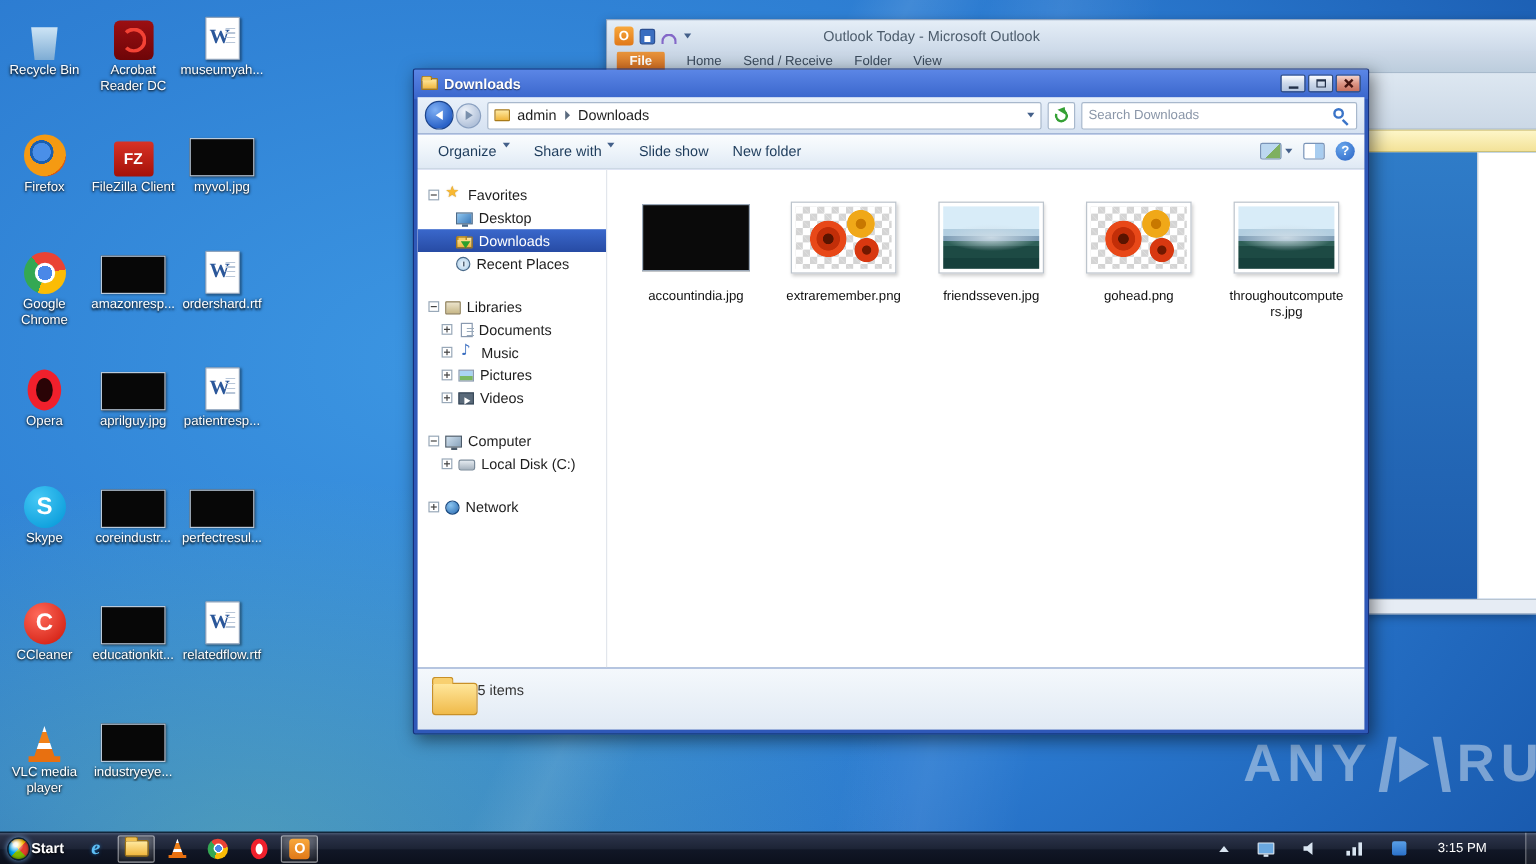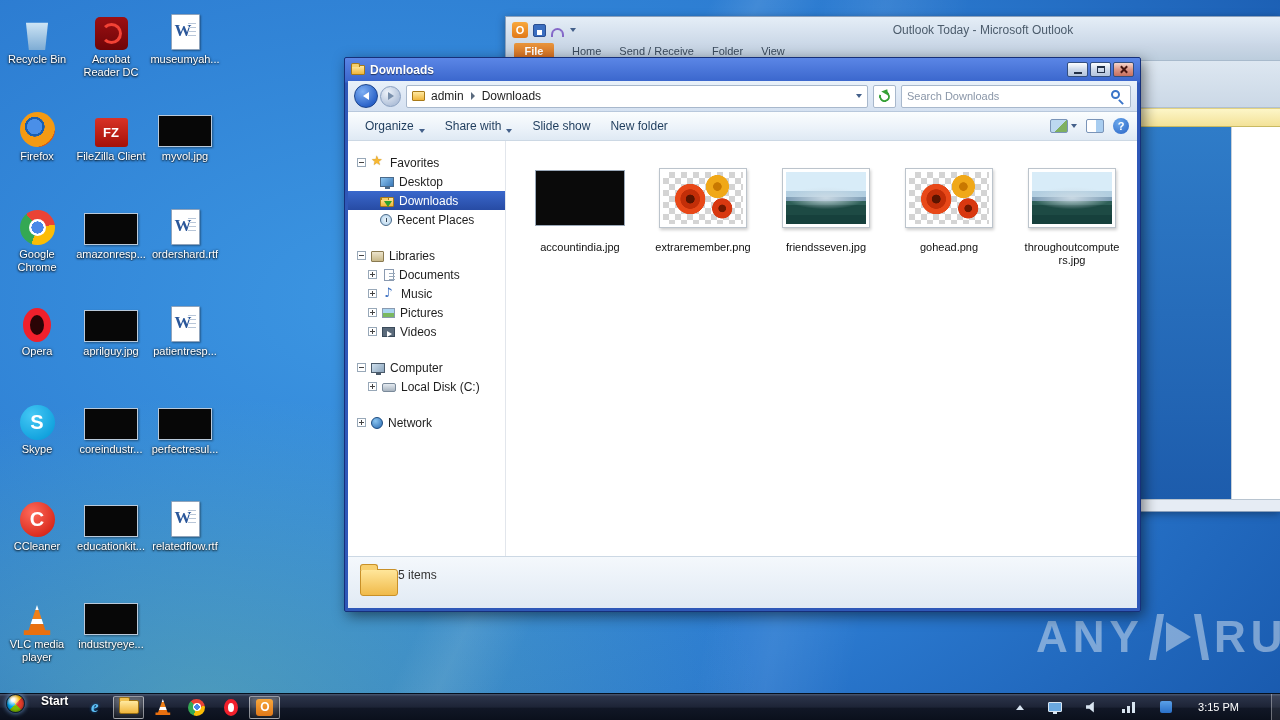--- a/index.html
+++ b/index.html
@@ -40,21 +40,21 @@
 
 
 #outlook{position:absolute;left:505px;top:16px;width:775px;height:496px;z-index:5;background:#c8d6e6;border:1px solid #8aa0bc;border-right:none;box-shadow:0 2px 8px rgba(0,0,0,.35)}
 .ol-title{height:26px;display:flex;align-items:center;gap:5px;padding:0 6px;background:linear-gradient(180deg,#e5eef7,#ccd9e8);position:relative}
 .ol-appicon{width:16px;height:16px;background:linear-gradient(180deg,#f8a83c,#e07818);border-radius:3px;position:relative;flex:none}
 .ol-appicon::before{content:"O";position:absolute;inset:0;text-align:center;font:bold 11px/16px "Liberation Sans",sans-serif;color:#fff}
 .qat-save{width:13px;height:13px;background:#3a6ec0;border:1px solid #2a4e90;border-radius:2px;position:relative;cursor:pointer}
 .qat-save::before{content:"";position:absolute;left:3px;top:5px;width:5px;height:5px;background:#fff}
 .qat-undo{width:13px;height:9px;border:2px solid #8468c8;border-bottom:none;border-radius:7px 7px 0 0;margin-top:5px;cursor:pointer}
 .qat-caret{margin-left:1px;cursor:pointer}
-.ol-title-text{position:absolute;left:180px;right:0;text-align:center;font-size:12px;color:#4c5c6c;pointer-events:none;white-space:nowrap}
+.ol-title-text{position:absolute;left:180px;right:0;text-align:left;font-size:12px;color:#4c5c6c;pointer-events:none;white-space:nowrap}
 .ol-tabs-row{height:18px;display:flex;align-items:flex-end;gap:18px;background:linear-gradient(180deg,#ccd8e7,#bccddd);padding:0 8px;border-bottom:1px solid #a8bacc}
 .ol-file-tab{width:40px;height:17px;background:linear-gradient(180deg,#e8953c,#d2691e);color:#fff;font-size:11px;font-weight:bold;text-align:center;line-height:17px;border-radius:2px 2px 0 0;cursor:pointer}
 .ol-tab{font-size:11px;color:#3a4a5c;line-height:17px;cursor:pointer;white-space:nowrap}
 .ol-ribbon{height:47px;background:linear-gradient(180deg,#dde7f1,#cbd8e6);border-bottom:1px solid #b0c0d0}
 .ol-infobar{height:19px;background:linear-gradient(180deg,#fdf6c8,#f3e298);border-top:1px solid #e2d282;border-bottom:1px solid #c9ba62}
 .ol-body{height:372px;position:relative;background:linear-gradient(180deg,#2f7cc8,#1d5cac)}
 .ol-body::after{content:"";position:absolute;right:0;top:0;bottom:0;width:48px;background:#fff;border-left:1px solid #c8d0d8}
 .ol-statusbar{height:12px;background:#e6ecf4;border-top:1px solid #b8c4d0}
 
 
@@ -86,21 +86,21 @@
 .refresh-btn{width:23px;height:23px;background:#fff;border:1px solid #a8b8cc;border-radius:2px;display:flex;align-items:center;justify-content:center;cursor:pointer;flex:none}
 .refresh-glyph{width:11px;height:11px;border:2px solid #35a035;border-radius:50%;border-top-color:transparent;position:relative;transform:rotate(-25deg)}
 .refresh-glyph::after{content:"";position:absolute;right:-4px;top:-3px;border-left:4px solid transparent;border-right:4px solid transparent;border-bottom:5px solid #35a035;transform:rotate(55deg)}
 .search-field{width:230px;height:23px;background:#fff;border:1px solid #a8b8cc;border-radius:2px;display:flex;align-items:center;padding:0 5px;flex:none}
 .search-input{flex:1;border:none;outline:none;font-size:11px;color:#333;font-family:inherit;min-width:0;background:transparent}
 .search-input::placeholder{color:#8a96a8}
 .mag{position:relative;width:15px;height:15px;cursor:pointer;flex:none}
 .mag-circle{position:absolute;left:1px;top:1px;width:9px;height:9px;border:2px solid #3a74c8;border-radius:50%}
 .mag-handle{position:absolute;right:1px;bottom:1px;width:6px;height:2px;background:#3a74c8;transform:rotate(45deg)}
 .x-toolbar{height:29px;background:linear-gradient(180deg,#fbfdfe,#ebf2f9 60%,#dfe9f4);display:flex;align-items:center;padding:0 8px;gap:2px;border-bottom:1px solid #ccd8e4}
-.tbx{font-size:12px;color:#1e3c5c;padding:4px 9px;border-radius:2px;display:flex;align-items:flex-end;gap:5px;cursor:pointer;white-space:nowrap}
+.tbx{font-size:12px;color:#1e3c5c;padding:4px 9px;border-radius:2px;display:flex;align-items:flex-start;gap:5px;cursor:pointer;white-space:nowrap}
 .tb-right{margin-left:auto;display:flex;align-items:center;gap:9px}
 .views-btn{display:flex;align-items:center;gap:3px;cursor:pointer}
 .views-glyph{width:18px;height:14px;border:1px solid #7a94b8;border-radius:2px;background:linear-gradient(135deg,#bcd8f0 0 55%,#7fb060 55%)}
 .preview-btn{width:18px;height:14px;border:1px solid #7a94b8;border-radius:2px;background:linear-gradient(90deg,#fff 0 55%,#a8cdf0 55%);cursor:pointer}
 .help-btn{width:16px;height:16px;border-radius:50%;background:radial-gradient(circle at 35% 30%,#6aa8ec,#2862c4);color:#fff;display:flex;align-items:center;justify-content:center;cursor:pointer}
 .help-btn::before{content:"?";font-size:11px;font-weight:bold}
 .x-body{display:flex;height:415px;background:#fff}
 .x-side{width:158px;border-right:1px solid #e2e6ec;padding-top:12px;overflow:hidden;flex:none}
 .trow{height:19px;display:flex;align-items:center;gap:5px;padding-left:9px;font-size:12px;color:#1e1e1e;cursor:pointer}
 .trow.favchild{padding-left:32px}
@@ -157,21 +157,21 @@
 #watermark{position:absolute;left:1036px;top:612px;display:flex;align-items:center;gap:9px;z-index:2;color:rgba(218,230,242,.5)}
 .wm-word{font-size:44px;font-weight:bold;letter-spacing:5px}
 .wm-logo{width:52px;height:46px;position:relative;display:flex;align-items:center;justify-content:center}
 .wm-bar-l,.wm-bar-r{position:absolute;top:0;bottom:0;width:7px;background:rgba(218,230,242,.5)}
 .wm-bar-l{left:0;transform:skewX(-10deg)}
 .wm-bar-r{right:0;transform:skewX(10deg)}
 .wm-play{width:0;height:0;border-top:15px solid transparent;border-bottom:15px solid transparent;border-left:25px solid rgba(218,230,242,.5)}
 
 
 #taskbar{position:absolute;left:0;bottom:0;width:1280px;height:27px;z-index:30;display:flex;align-items:center;background:linear-gradient(180deg,#4a5872 0%,#2b3349 10%,#1d2436 50%,#111726 55%,#0b101c 100%);border-top:1px solid #05101e}
-.start{display:flex;align-items:flex-start;gap:16px;padding:0 11px 0 6px;height:100%;cursor:pointer}
+.start{display:flex;align-items:center;gap:1px;padding:0 11px 0 6px;height:100%;cursor:pointer}
 .orb{width:19px;height:19px;border-radius:50%;border:1px solid #0b2030;background:
  radial-gradient(circle at 35% 28%, rgba(255,255,255,.95) 0 10%, rgba(255,255,255,0) 42%),
  conic-gradient(from 45deg,#e33e2c 0 25%,#7fba00 25% 50%,#00a4ef 50% 75%,#ffb900 75% 100%);
  box-shadow:0 0 4px 1px rgba(130,190,255,.55), inset 0 0 3px rgba(0,0,0,.6)}
 .start-label{color:#fff;font-size:12px;font-weight:bold;text-shadow:0 1px 2px #000}
 .tb-icons{display:flex;align-items:center;height:100%;gap:3px}
 .tbtn{width:31px;height:23px;display:flex;align-items:center;justify-content:center;border-radius:2px;cursor:pointer;border:1px solid transparent}
 .tbtn.active{background:linear-gradient(180deg,rgba(255,255,255,.32),rgba(255,255,255,.08));border:1px solid rgba(255,255,255,.45);box-shadow:inset 0 0 5px rgba(0,0,0,.45)}
 .tb-ie::before{content:"e";font:italic bold 17px "Liberation Serif",serif;color:#5ec0f5;text-shadow:0 0 3px #1a6ab0}
 .tb-folder{width:20px;height:14px;background:linear-gradient(180deg,#ffe9a0,#f0b63c);border:1px solid #9a7014;border-radius:2px;position:relative}

